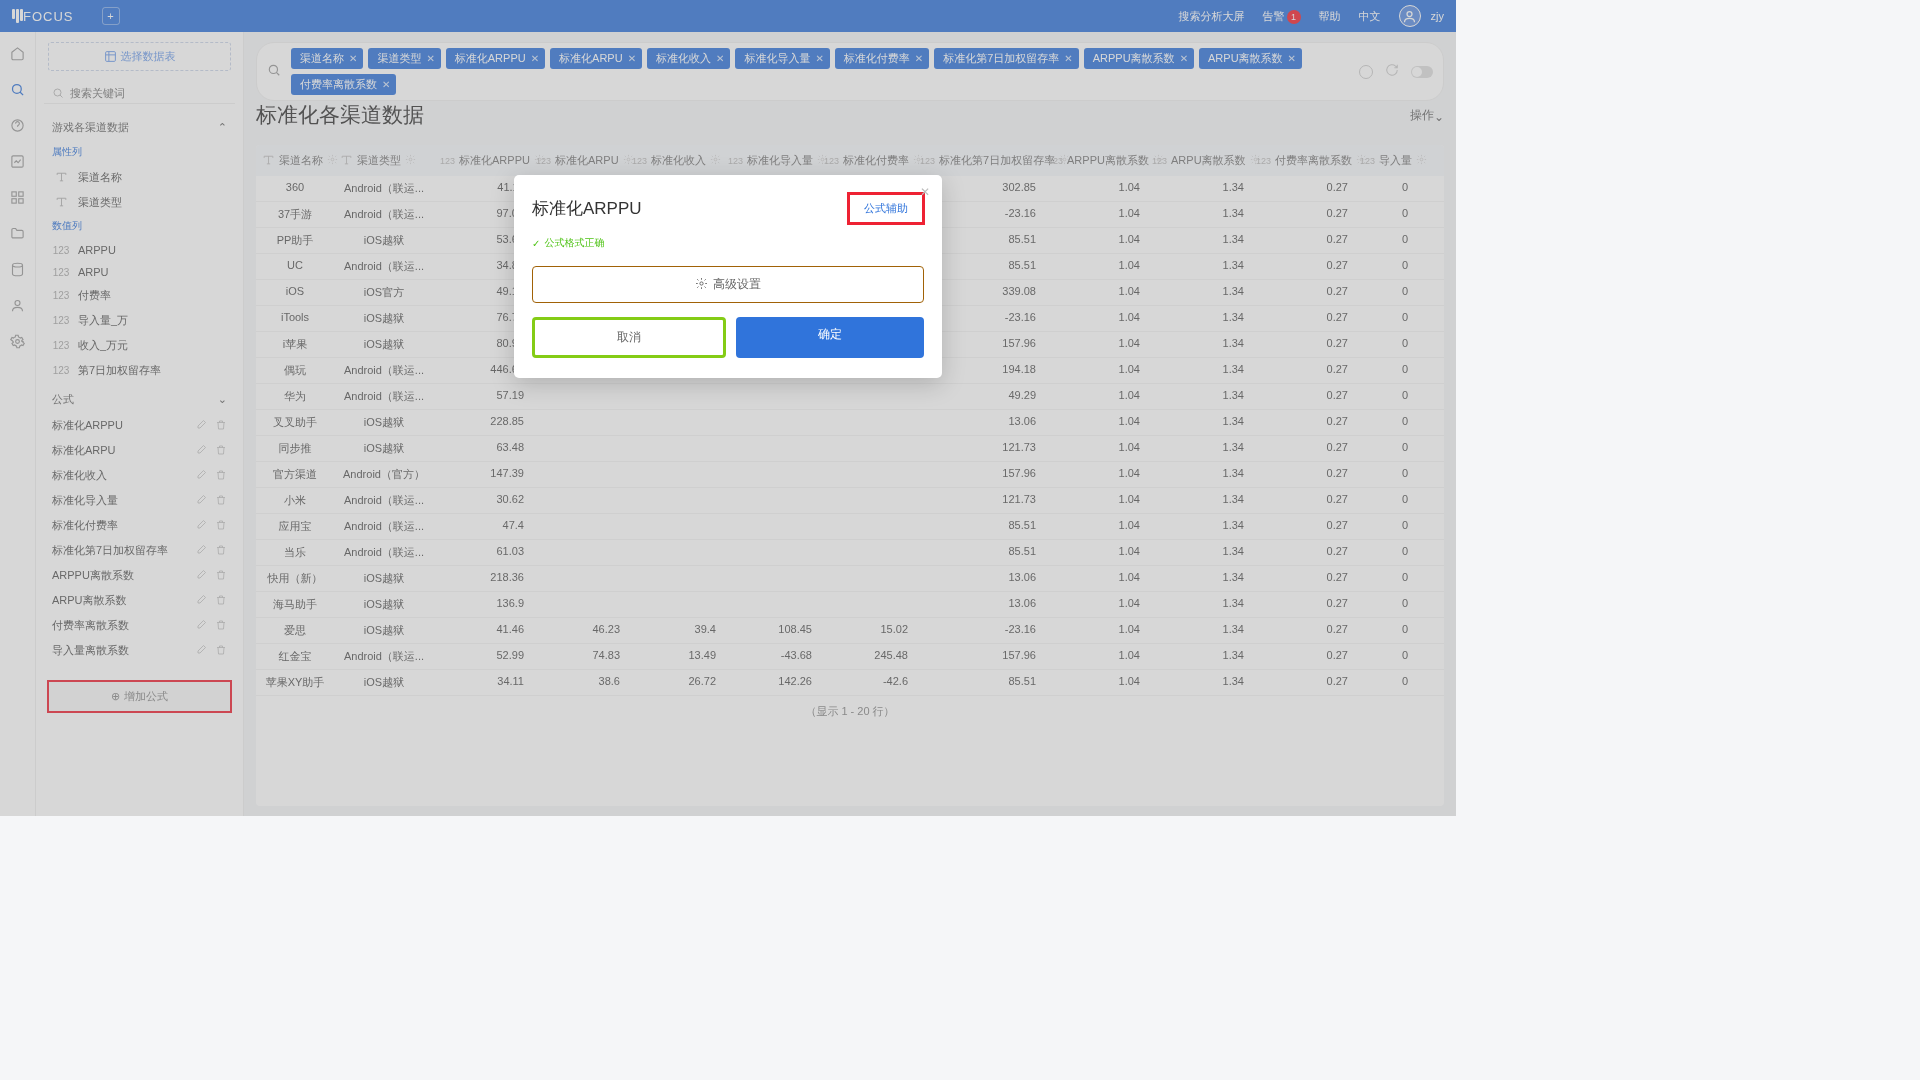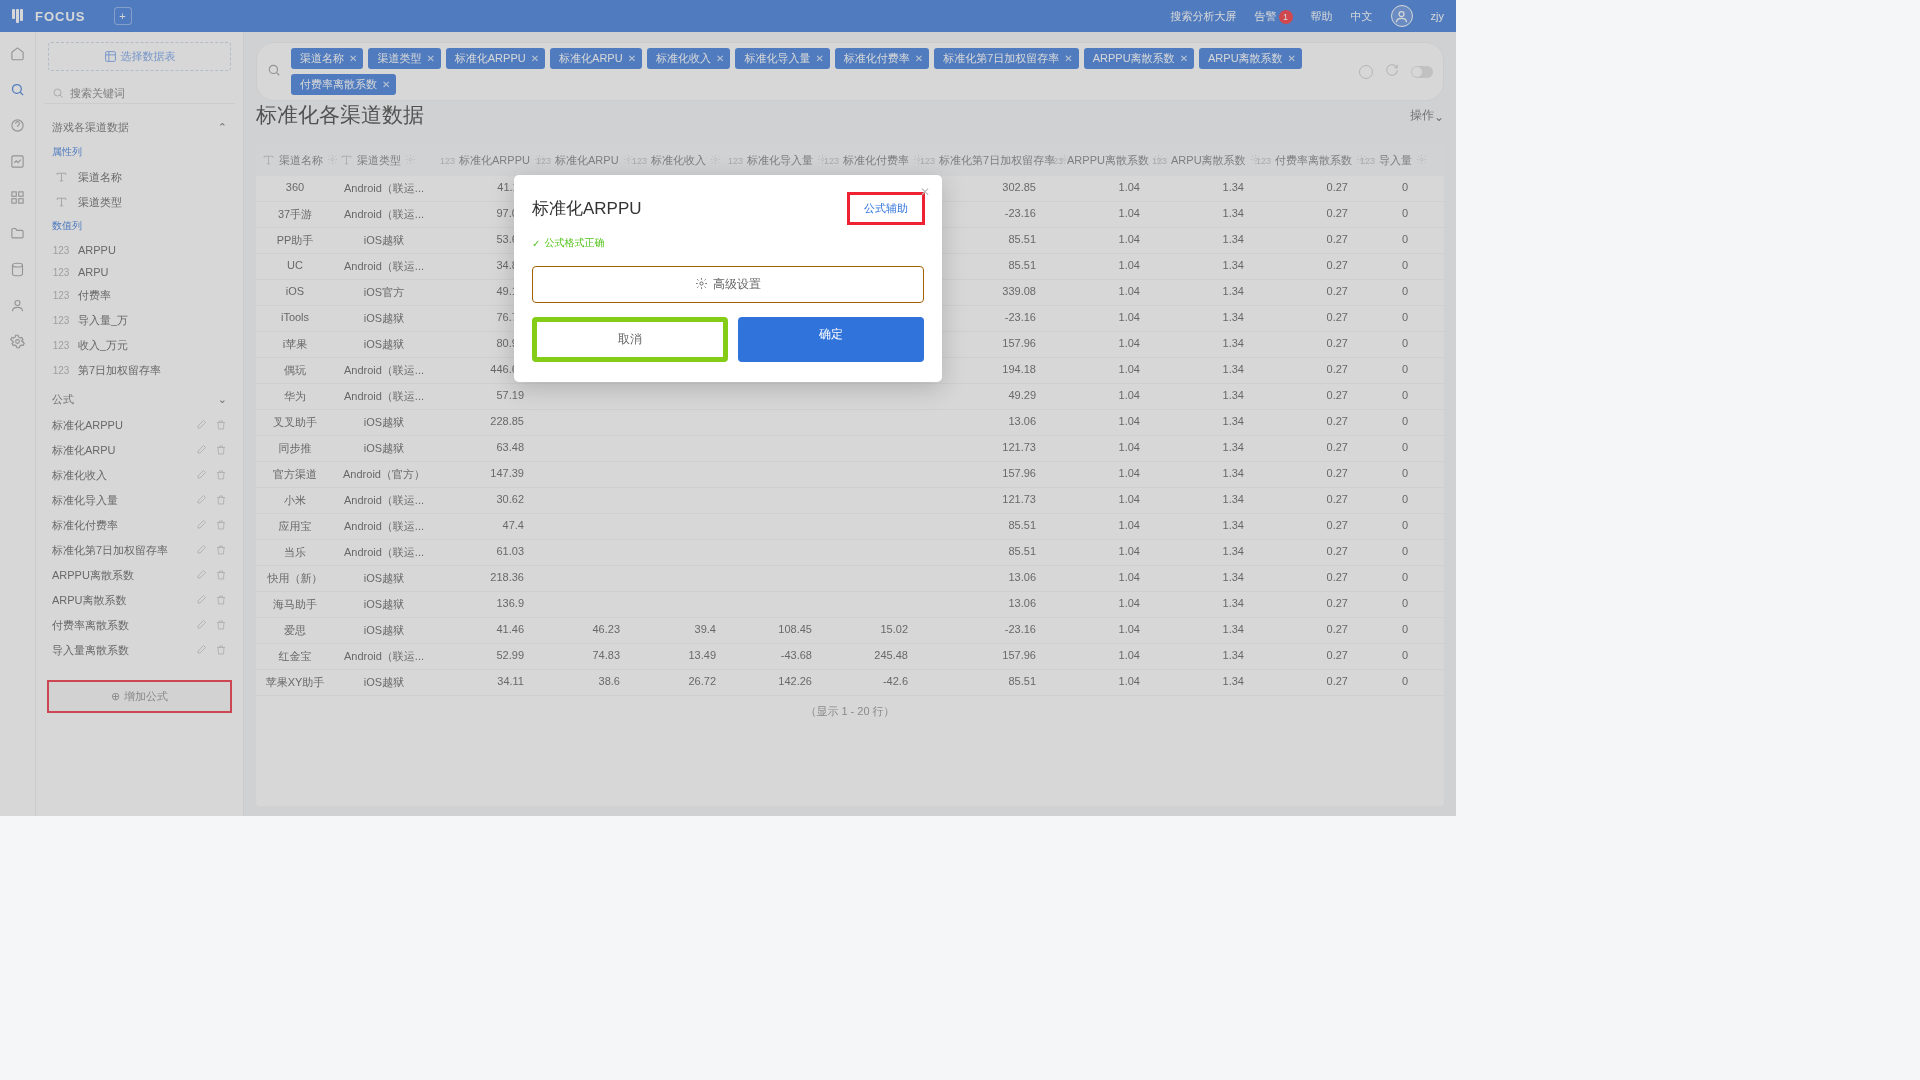--- a/index.html
+++ b/index.html
@@ -1,28 +1,28 @@
 <!DOCTYPE html>
 <html><head>
 <meta charset="utf-8">
 <style>
 *{box-sizing:border-box;margin:0;padding:0;font-family:"Microsoft YaHei",-apple-system,sans-serif}
 body{background:#f5f6f8;overflow:hidden;width:1456px;height:816px;position:relative}
 .topbar{height:32px;background:#3074db;display:flex;align-items:center;padding:0 12px;color:#fff;font-size:11px}
-.logo{display:flex;align-items:center;gap:12px;font-size:13px;font-weight:700;letter-spacing:1px}
+.logo{display:flex;align-items:center;gap:0;font-size:13px;font-weight:400;letter-spacing:1px}
 .logo-icon{display:flex;gap:1px}
 .logo-icon span{width:3px;background:#fff;border-radius:1px}
 .logo-icon span:nth-child(1){height:10px}
 .logo-icon span:nth-child(2){height:14px}
 .logo-icon span:nth-child(3){height:12px}
 .plus-btn{margin-left:28px;width:18px;height:18px;border:1px solid rgba(255,255,255,.4);border-radius:3px;display:flex;align-items:center;justify-content:center;font-size:11px;cursor:pointer}
 .top-right{margin-left:auto;display:flex;align-items:center;gap:18px}
 .badge{background:#f5222d;color:#fff;border-radius:50%;width:14px;height:14px;display:inline-flex;align-items:center;justify-content:center;font-size:9px;margin-left:2px}
 .avatar{width:22px;height:22px;border-radius:50%;background:#5a8de0;border:1.5px solid #fff;display:flex;align-items:center;justify-content:center}
-.user{display:flex;align-items:center;gap:18px}
+.user{display:flex;align-items:center;gap:10px}
 
 .layout{display:flex;height:calc(100% - 32px)}
 .iconbar{width:36px;background:#fff;display:flex;flex-direction:column;align-items:center;padding-top:12px;gap:18px;border-right:1px solid #eee}
 .ib-item{width:18px;height:18px;color:#999;cursor:pointer;display:flex;align-items:center;justify-content:center}
 .ib-item.active{color:#3074db}
 
 .sidebar{width:208px;background:#fff;border-right:1px solid #eee;display:flex;flex-direction:column;padding:10px 8px;font-size:11px;color:#555}
 .choose-ds{border:1px dashed #c9d4e8;color:#6a9aea;padding:6px;text-align:center;border-radius:3px;margin:0 4px 12px;cursor:pointer;display:flex;align-items:center;justify-content:center;gap:4px}
 .search-row{display:flex;align-items:center;gap:6px;padding:4px 8px;border-bottom:1px solid #eee;margin-bottom:10px;color:#bbb}
 .search-row input{border:none;outline:none;font-size:11px;flex:1;color:#888}
@@ -70,21 +70,21 @@
 .modal{width:428px;background:#fff;border-radius:5px;padding:18px 18px 20px;box-shadow:0 6px 24px rgba(0,0,0,.18);position:relative}
 .m-close{position:absolute;top:10px;right:12px;color:#bbb;cursor:pointer;font-size:12px}
 .m-head{display:flex;align-items:center;justify-content:space-between;margin-bottom:12px}
 .m-title{font-size:17px;color:#333}
 .m-help{color:#3074db;font-size:11px;padding:6px 14px;border:2.5px solid #e23;cursor:pointer}
 .m-editor{border:1px solid #e6e6e6;border-radius:4px;padding:10px;height:124px;font-size:11px;color:#555}
 .m-valid{color:#52c41a;font-size:10px;margin-top:8px;display:flex;align-items:center;gap:4px}
 .m-adv{border:1px solid #a16207;border-radius:4px;padding:9px;text-align:center;color:#666;font-size:12px;margin-top:16px;cursor:pointer;display:flex;align-items:center;justify-content:center;gap:5px}
 .m-btns{display:flex;gap:10px;margin-top:14px;justify-content:flex-end}
 .btn{flex:1;padding:9px;border-radius:4px;text-align:center;font-size:12px;cursor:pointer}
-.btn-cancel{border:5px solid #84cc16;color:#666;background:#fff}
+.btn-cancel{border:3px solid #84cc16;color:#666;background:#fff}
 .btn-ok{background:#3074db;color:#fff}
 svg{width:15px;height:15px}
 </style>
 </head>
 <body>
 
 <div class="topbar">
   <div class="logo">
     <span class="logo-icon">
         <span></span>

